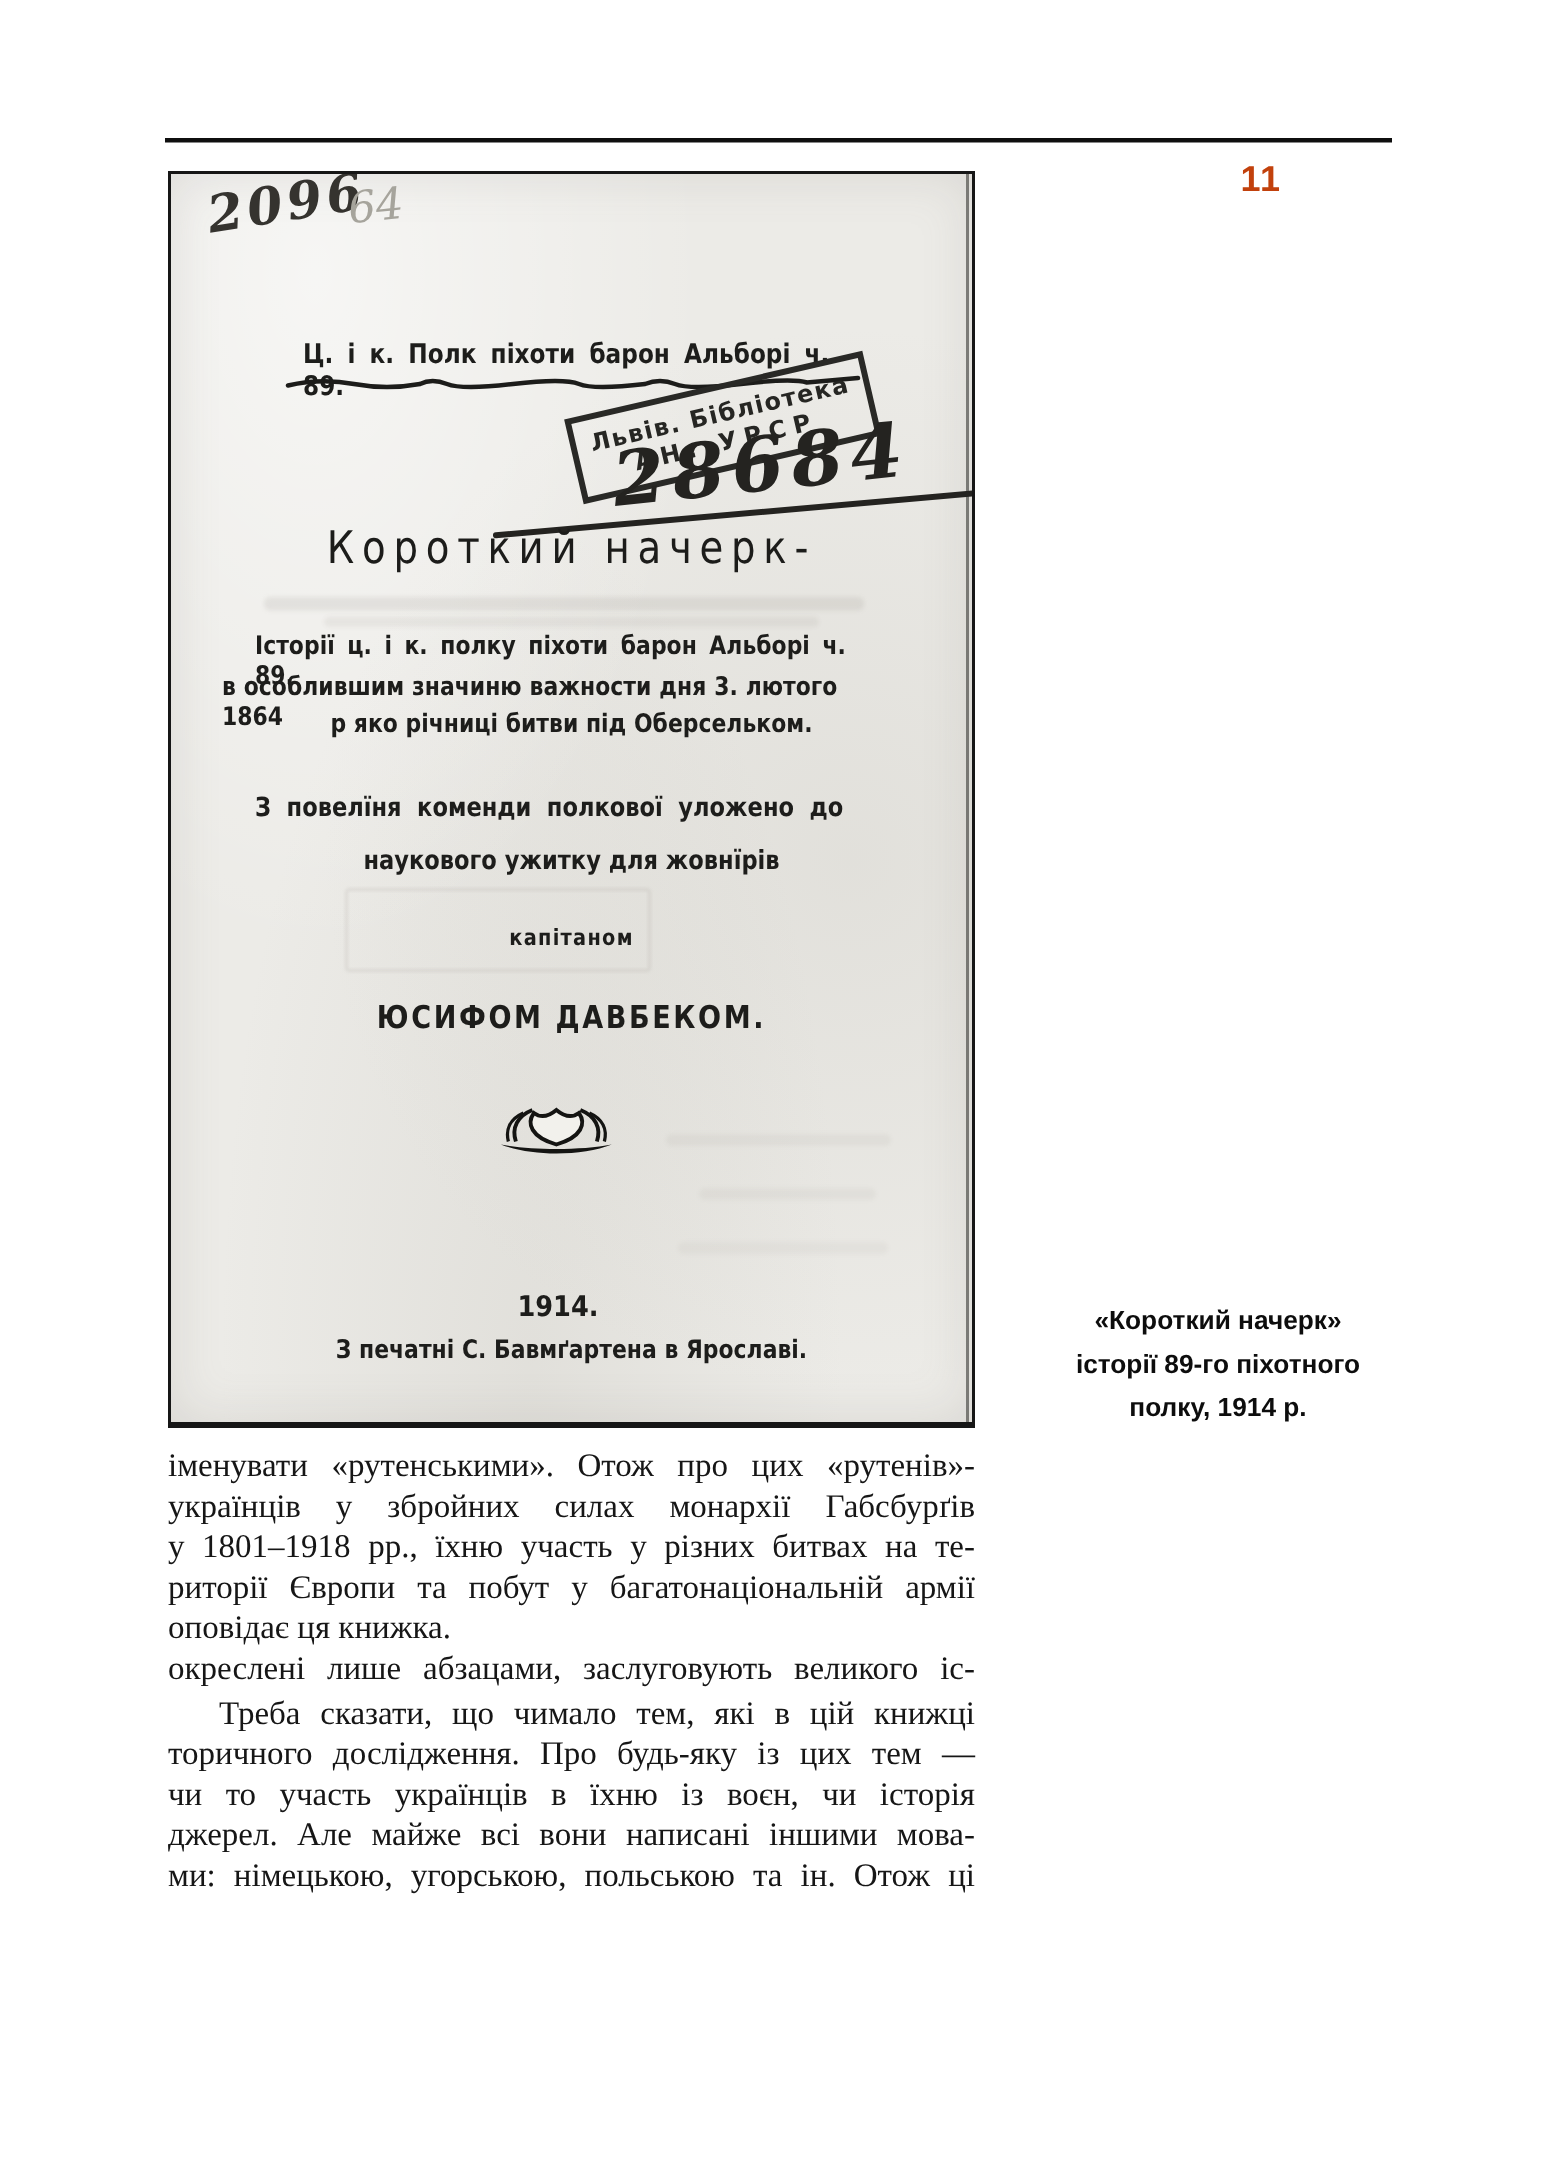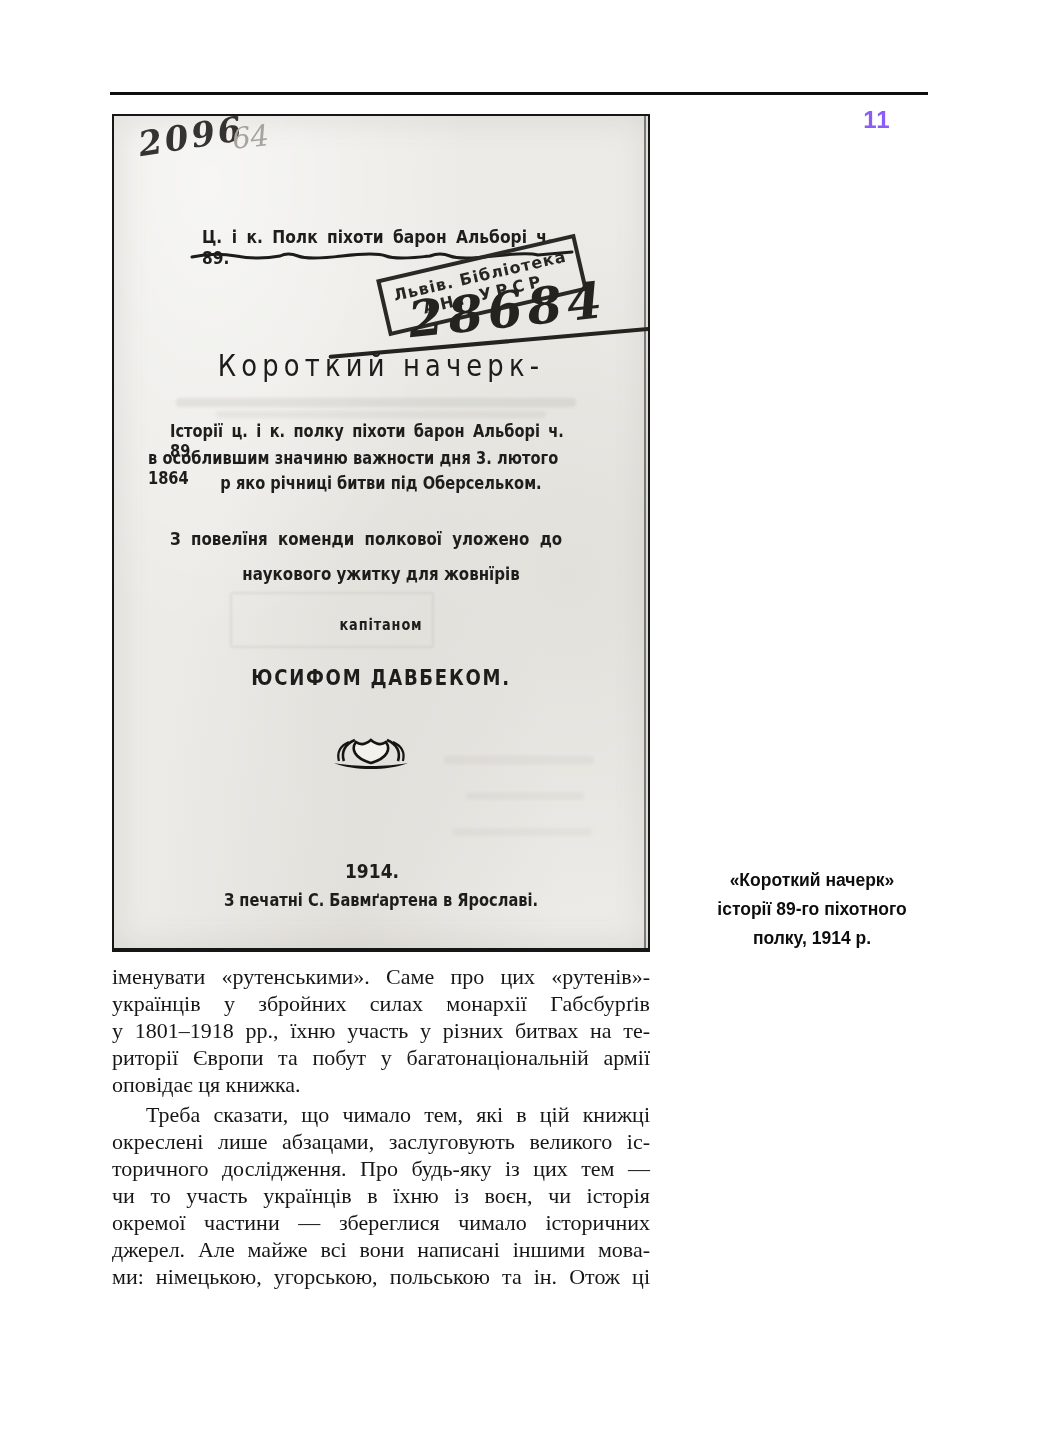--- a/index.html
+++ b/index.html
@@ -1,21 +1,21 @@
 <!DOCTYPE html>
 <html><head>
 <meta charset="utf-8">
 <style>
   html,body { margin:0; padding:0; background:#ffffff; }
   .page { position:relative; width:1039px; height:1452px; background:#ffffff; overflow:hidden;
           font-family:"Liberation Serif", serif; }
 
   .top-rule { position:absolute; left:110px; top:92px; width:818px; height:3px; background:#0f0f0f; }
-  .page-number { position:absolute; left:827px; top:106px; width:100px; text-align:center;
-                 font:700 24px "Liberation Sans", sans-serif; color:#8b5cf6; letter-spacing:1px; }
+  .page-number { position:absolute; left:827px; top:106px; width:100px; text-align:left;
+                 font:700 24px "Liberation Sans", sans-serif; color:#c2410c; letter-spacing:1px; }
 
   
   .scan { position:absolute; left:112px; top:114px; width:534px; height:832px;
           border:2px solid #161616; border-bottom-width:4px;
           background:
             radial-gradient(ellipse at 18% 8%, rgba(255,255,255,.55), transparent 42%),
             radial-gradient(ellipse at 85% 55%, rgba(188,185,176,.22), transparent 55%),
             radial-gradient(ellipse at 45% 95%, rgba(182,179,170,.20), transparent 50%),
             #ecebe7;
           box-shadow: inset 0 0 34px rgba(118,114,104,.16);
@@ -143,28 +143,27 @@
     <div class="edge-line"></div>
   </div>
 
   <div class="caption">
     <div>«Короткий начерк»</div>
     <div>історії 89-го піхотного</div>
     <div>полку, 1914 р.</div>
   </div>
 
   <div class="body-text">
-    <div class="bline">іменувати «рутенськими». Саме про цих «рутенів»-</div>
+    <div class="bline">іменувати «рутенськими». Отож про цих «рутенів»-</div>
     <div class="bline">українців у збройних силах монархії Габсбурґів</div>
     <div class="bline">у 1801–1918 рр., їхню участь у різних битвах на те-</div>
     <div class="bline">риторії Європи та побут у багатонаціональній армії</div>
     <div class="bline last">оповідає ця книжка.</div>
 
+    <div class="bline">окреслені лише абзацами, заслуговують великого іс-</div>
     <div class="bline indent p2start">Треба сказати, що чимало тем, які в цій книжці</div>
-    <div class="bline">окреслені лише абзацами, заслуговують великого іс-</div>
     <div class="bline">торичного дослідження. Про будь-яку із цих тем —</div>
     <div class="bline">чи то участь українців в їхню із воєн, чи історія</div>
-    <div class="bline">окремої частини — збереглися чимало історичних</div>
     <div class="bline">джерел. Але майже всі вони написані іншими мова-</div>
     <div class="bline">ми: німецькою, угорською, польською та ін. Отож ці</div>
   </div>
 
 </div>
 
 </body></html>

